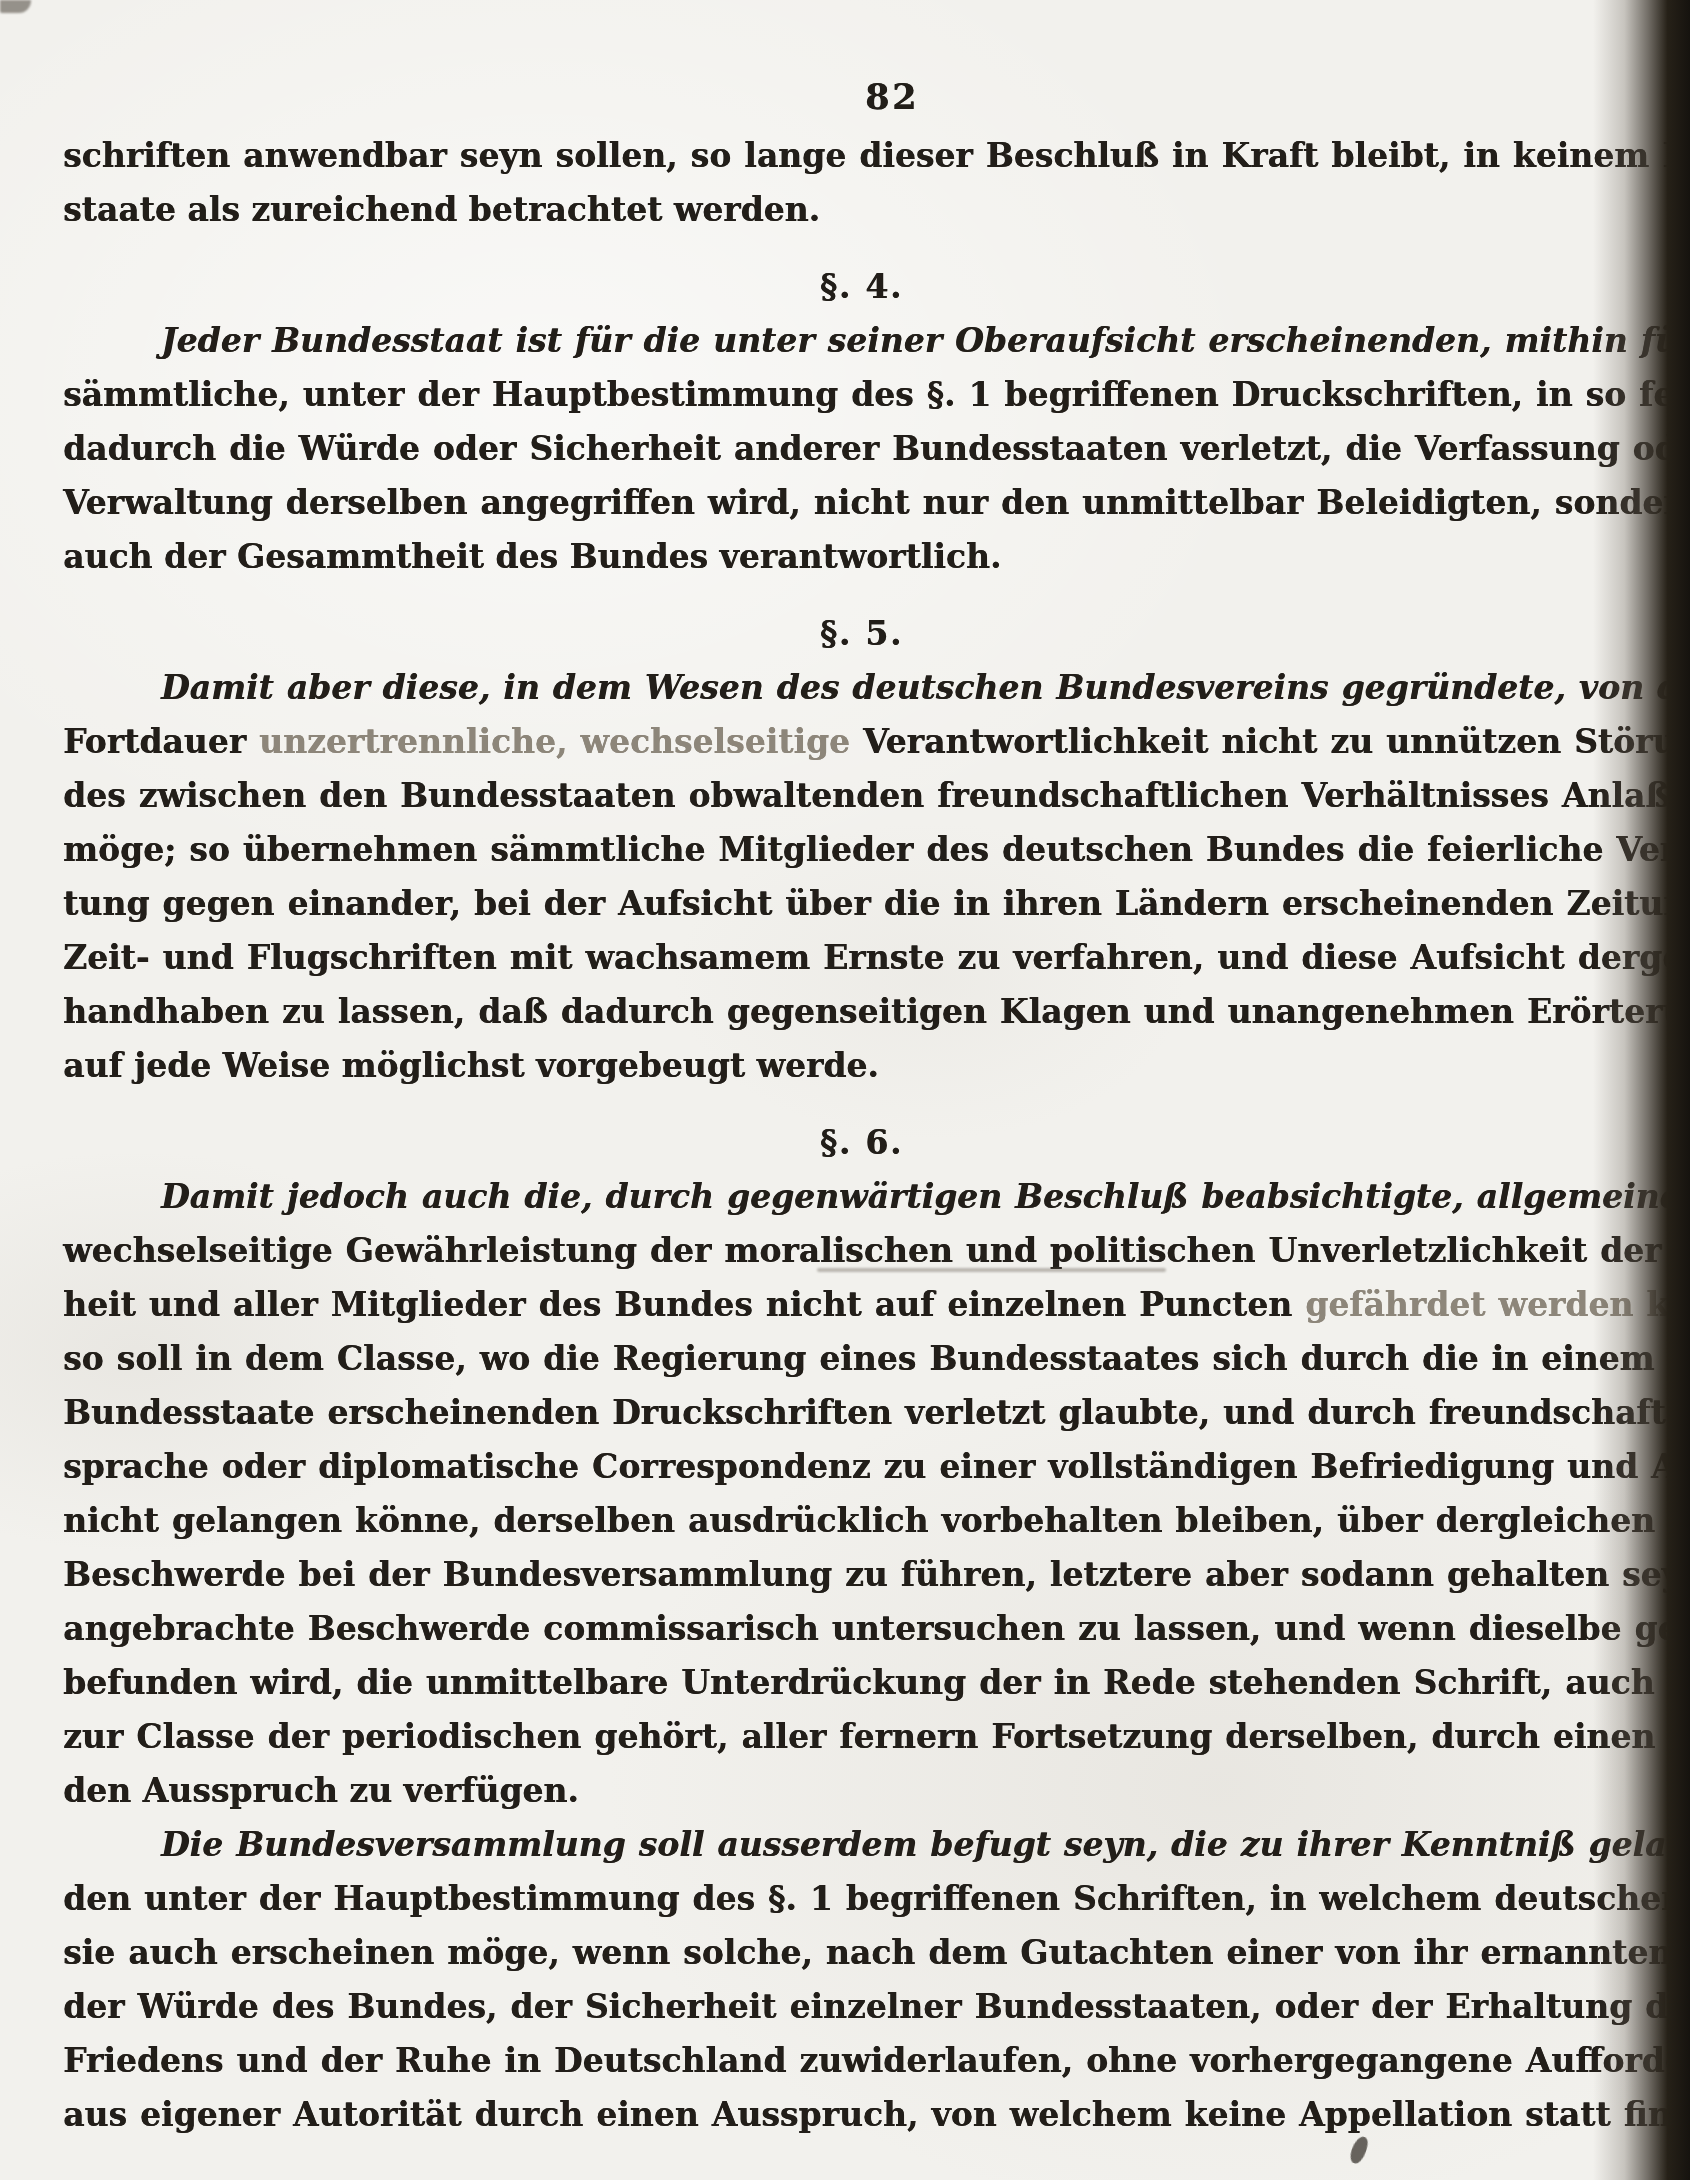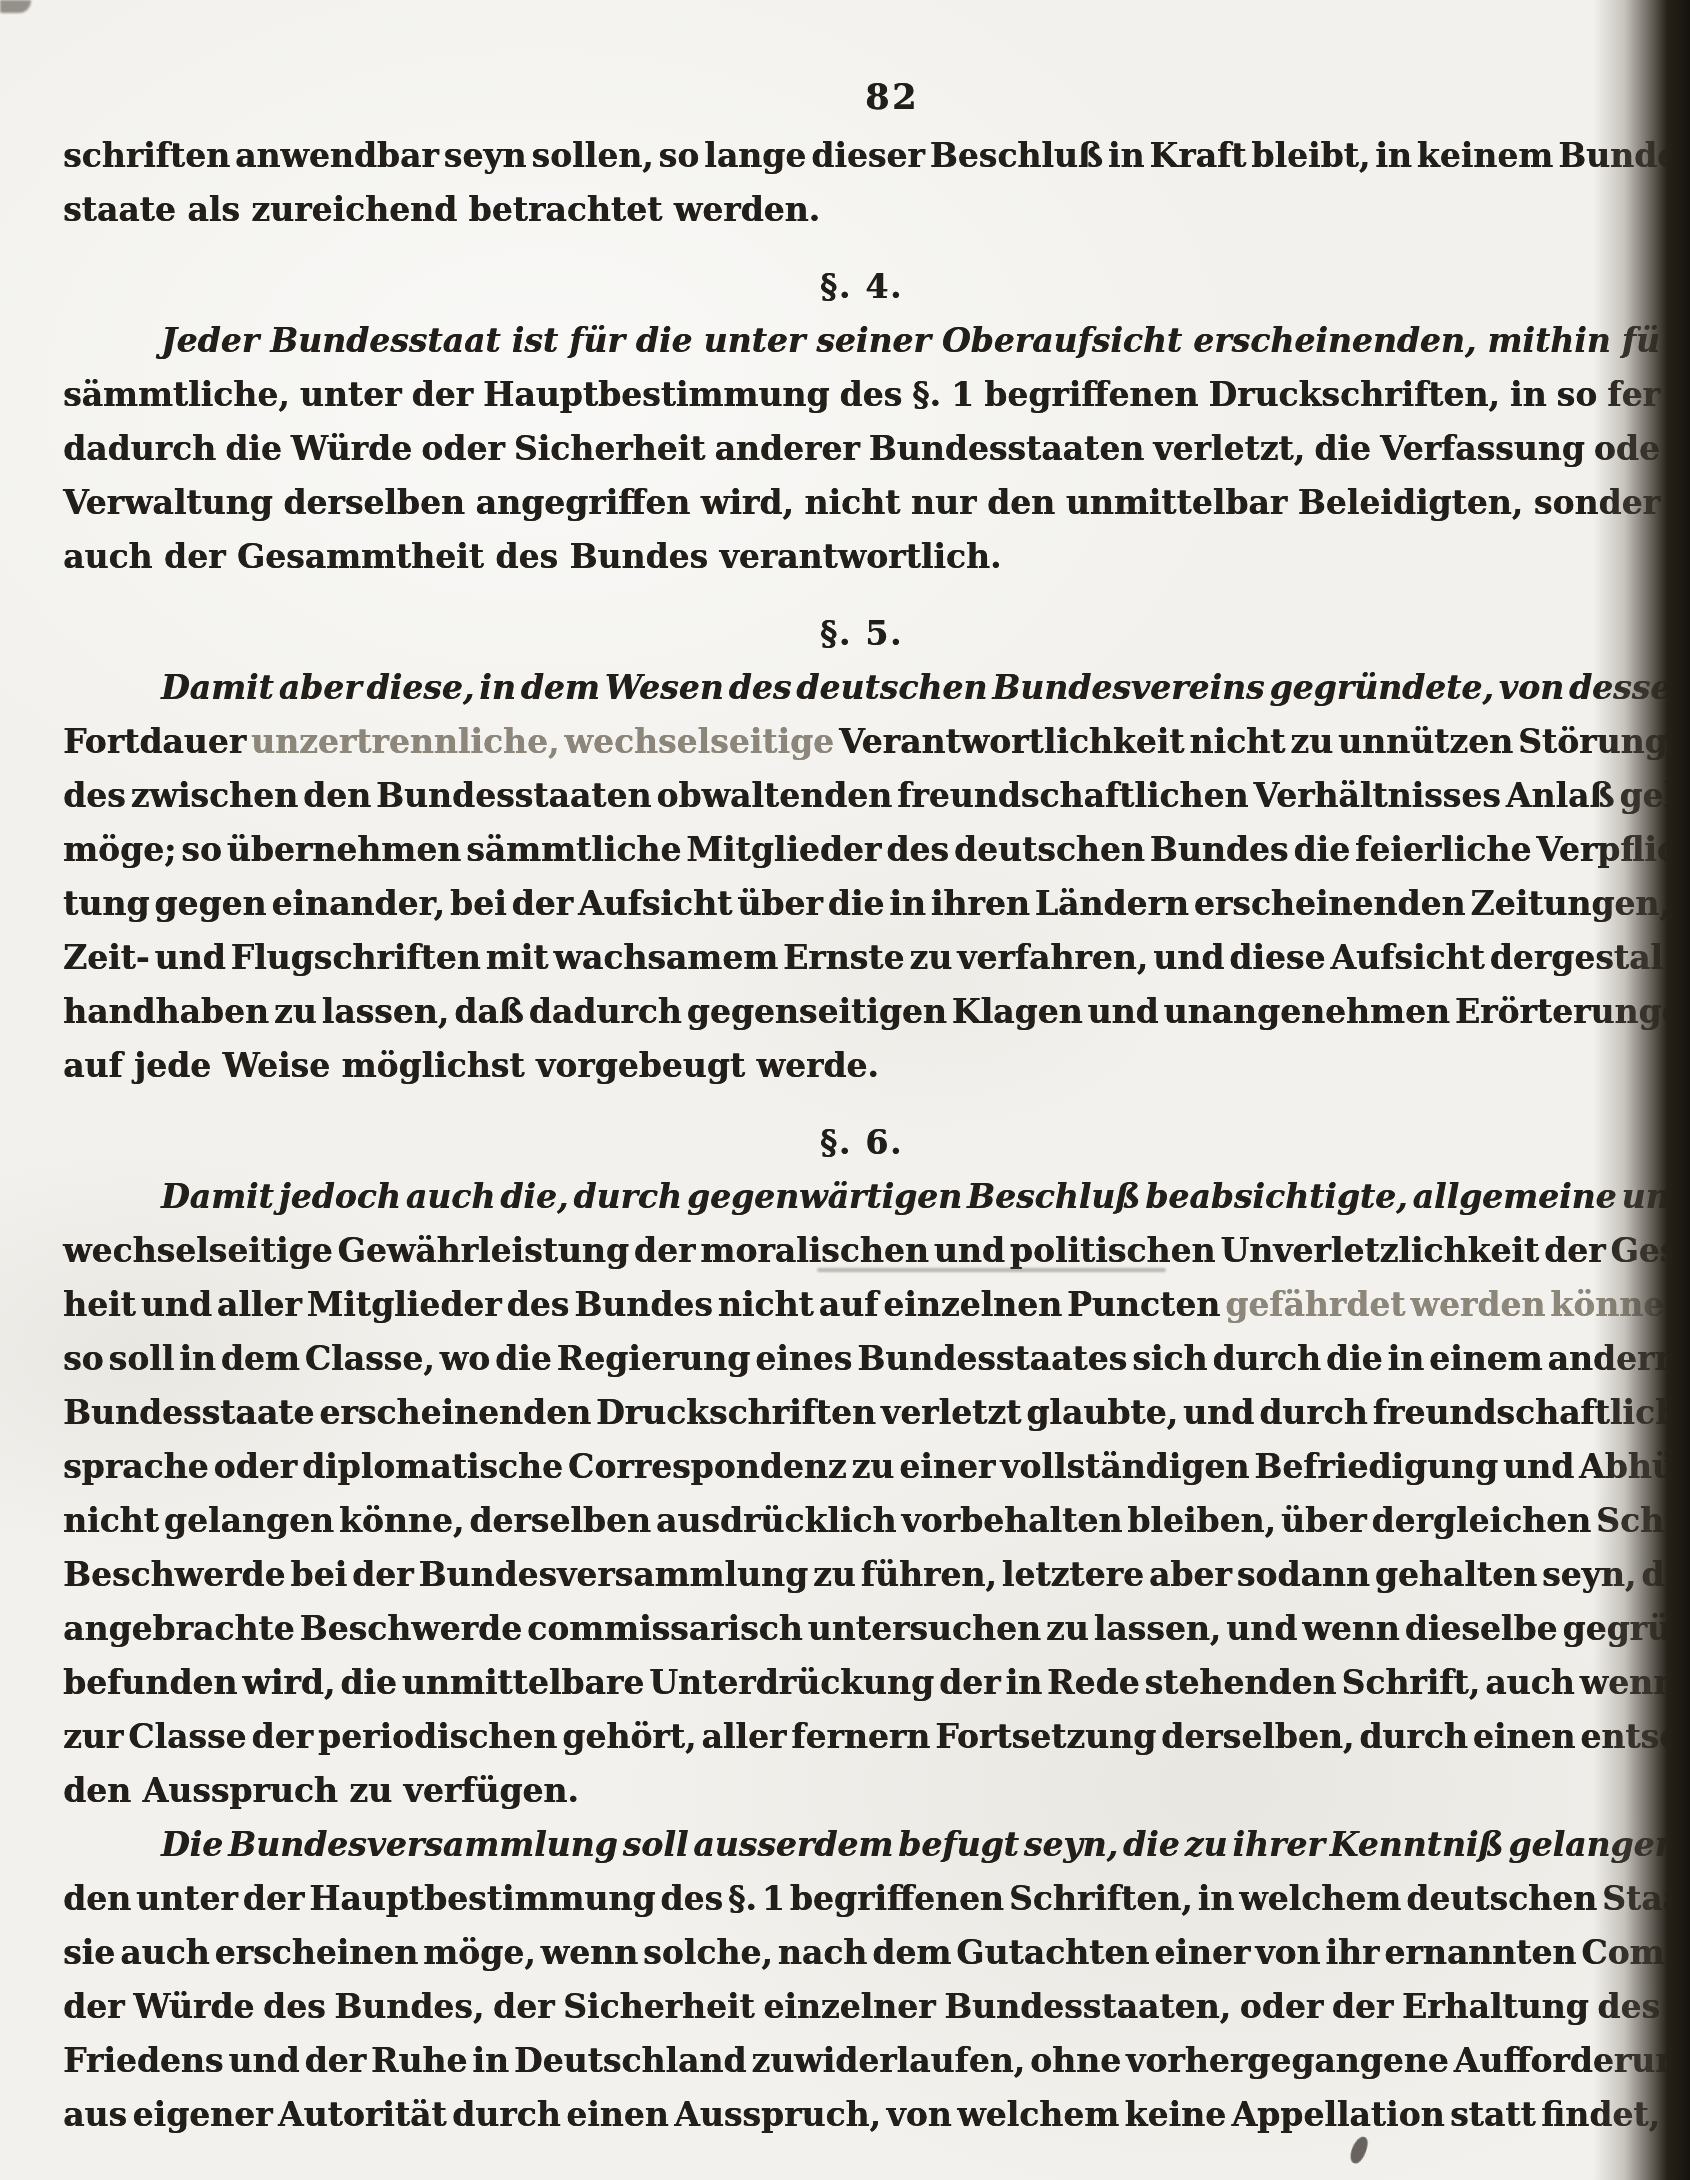--- a/index.html
+++ b/index.html
@@ -39,21 +39,21 @@
     height: 54px;
     line-height: 54px;
     font-size: 33px;
     font-weight: 700;
     white-space: nowrap;
     text-shadow: 0.4px 0 currentColor;
   }
   .line.jst {
     display: flex;
     justify-content: space-between;
-    gap: 5px;
+    gap: 13px;
   }
   .line.jst > span { flex: 0 0 auto; }
   .line.indent { padding-left: 98px; font-style: italic; }
   .heading {
     height: 54px;
     line-height: 54px;
     margin-top: 23px;
     text-align: center;
     font-size: 33px;
     font-weight: 700;

